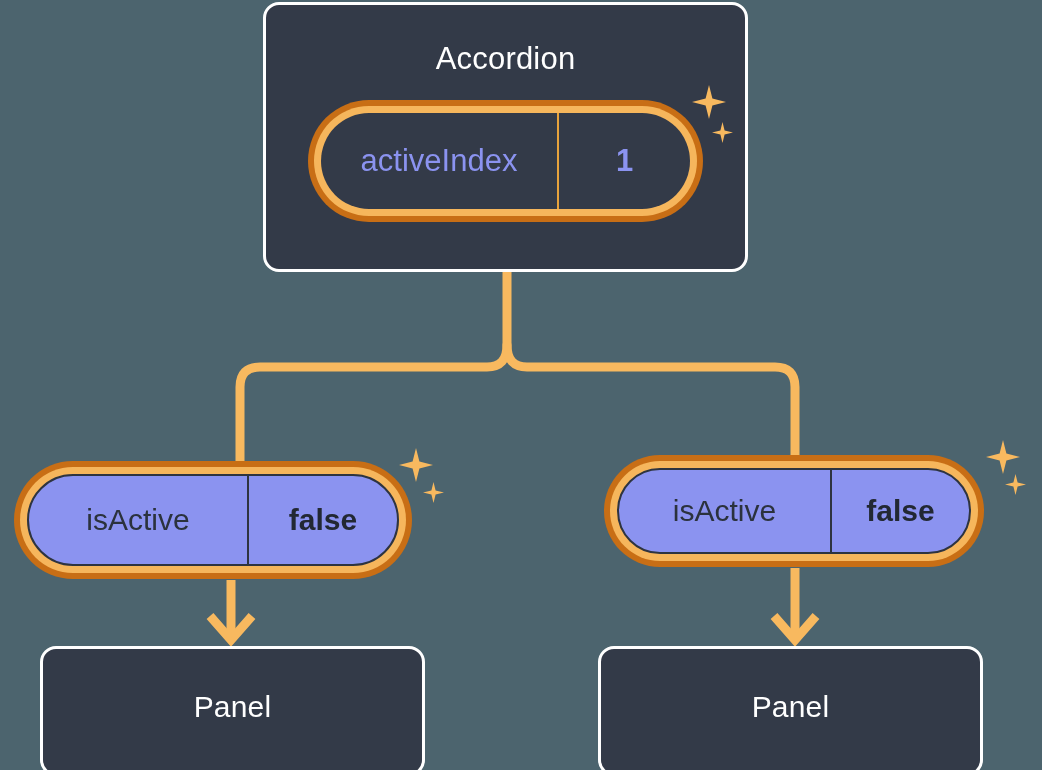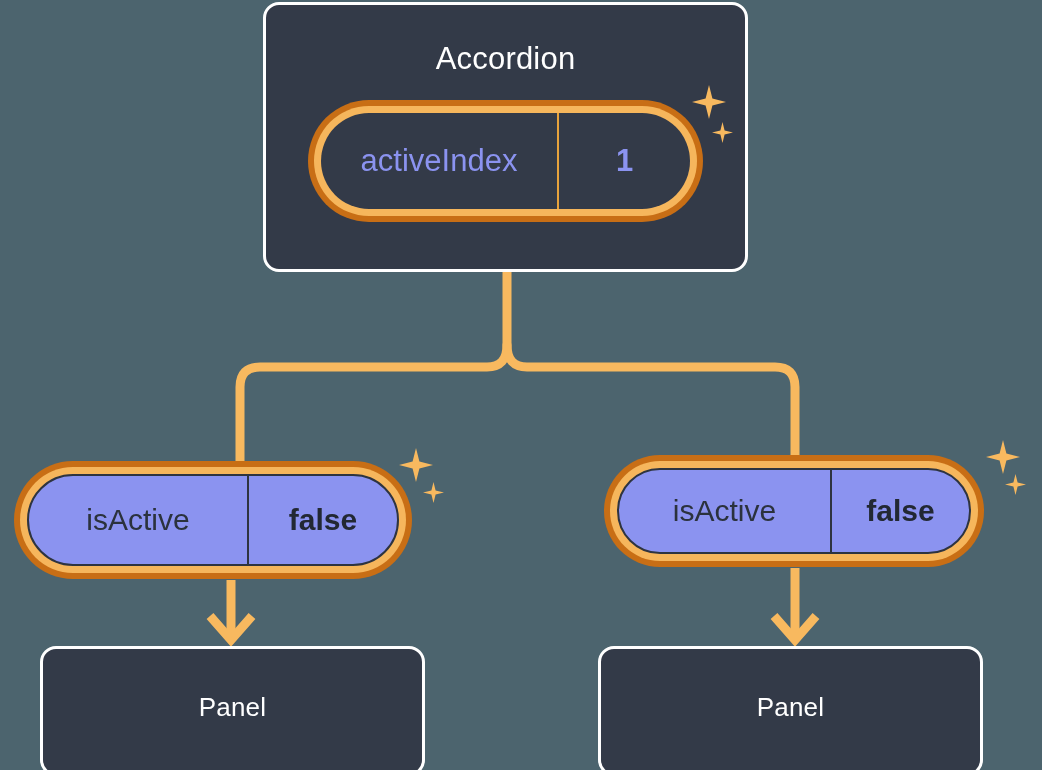--- a/index.html
+++ b/index.html
@@ -72,21 +72,21 @@
     left: 598px;
     top: 646px;
     width: 385px;
     height: 130px;
     justify-content: center;
     padding-top: 0;
   }
   #panel-box-left .node-title,
   #panel-box-right .node-title {
     margin-top: -8px;
-    font-size: 26px;
+    font-size: 30px;
   }
 
   
   .pill-outer {
     position: absolute;
     background: #c86e15;
     border-radius: 999px;
     box-sizing: border-box;
     padding: 6px;
   }

